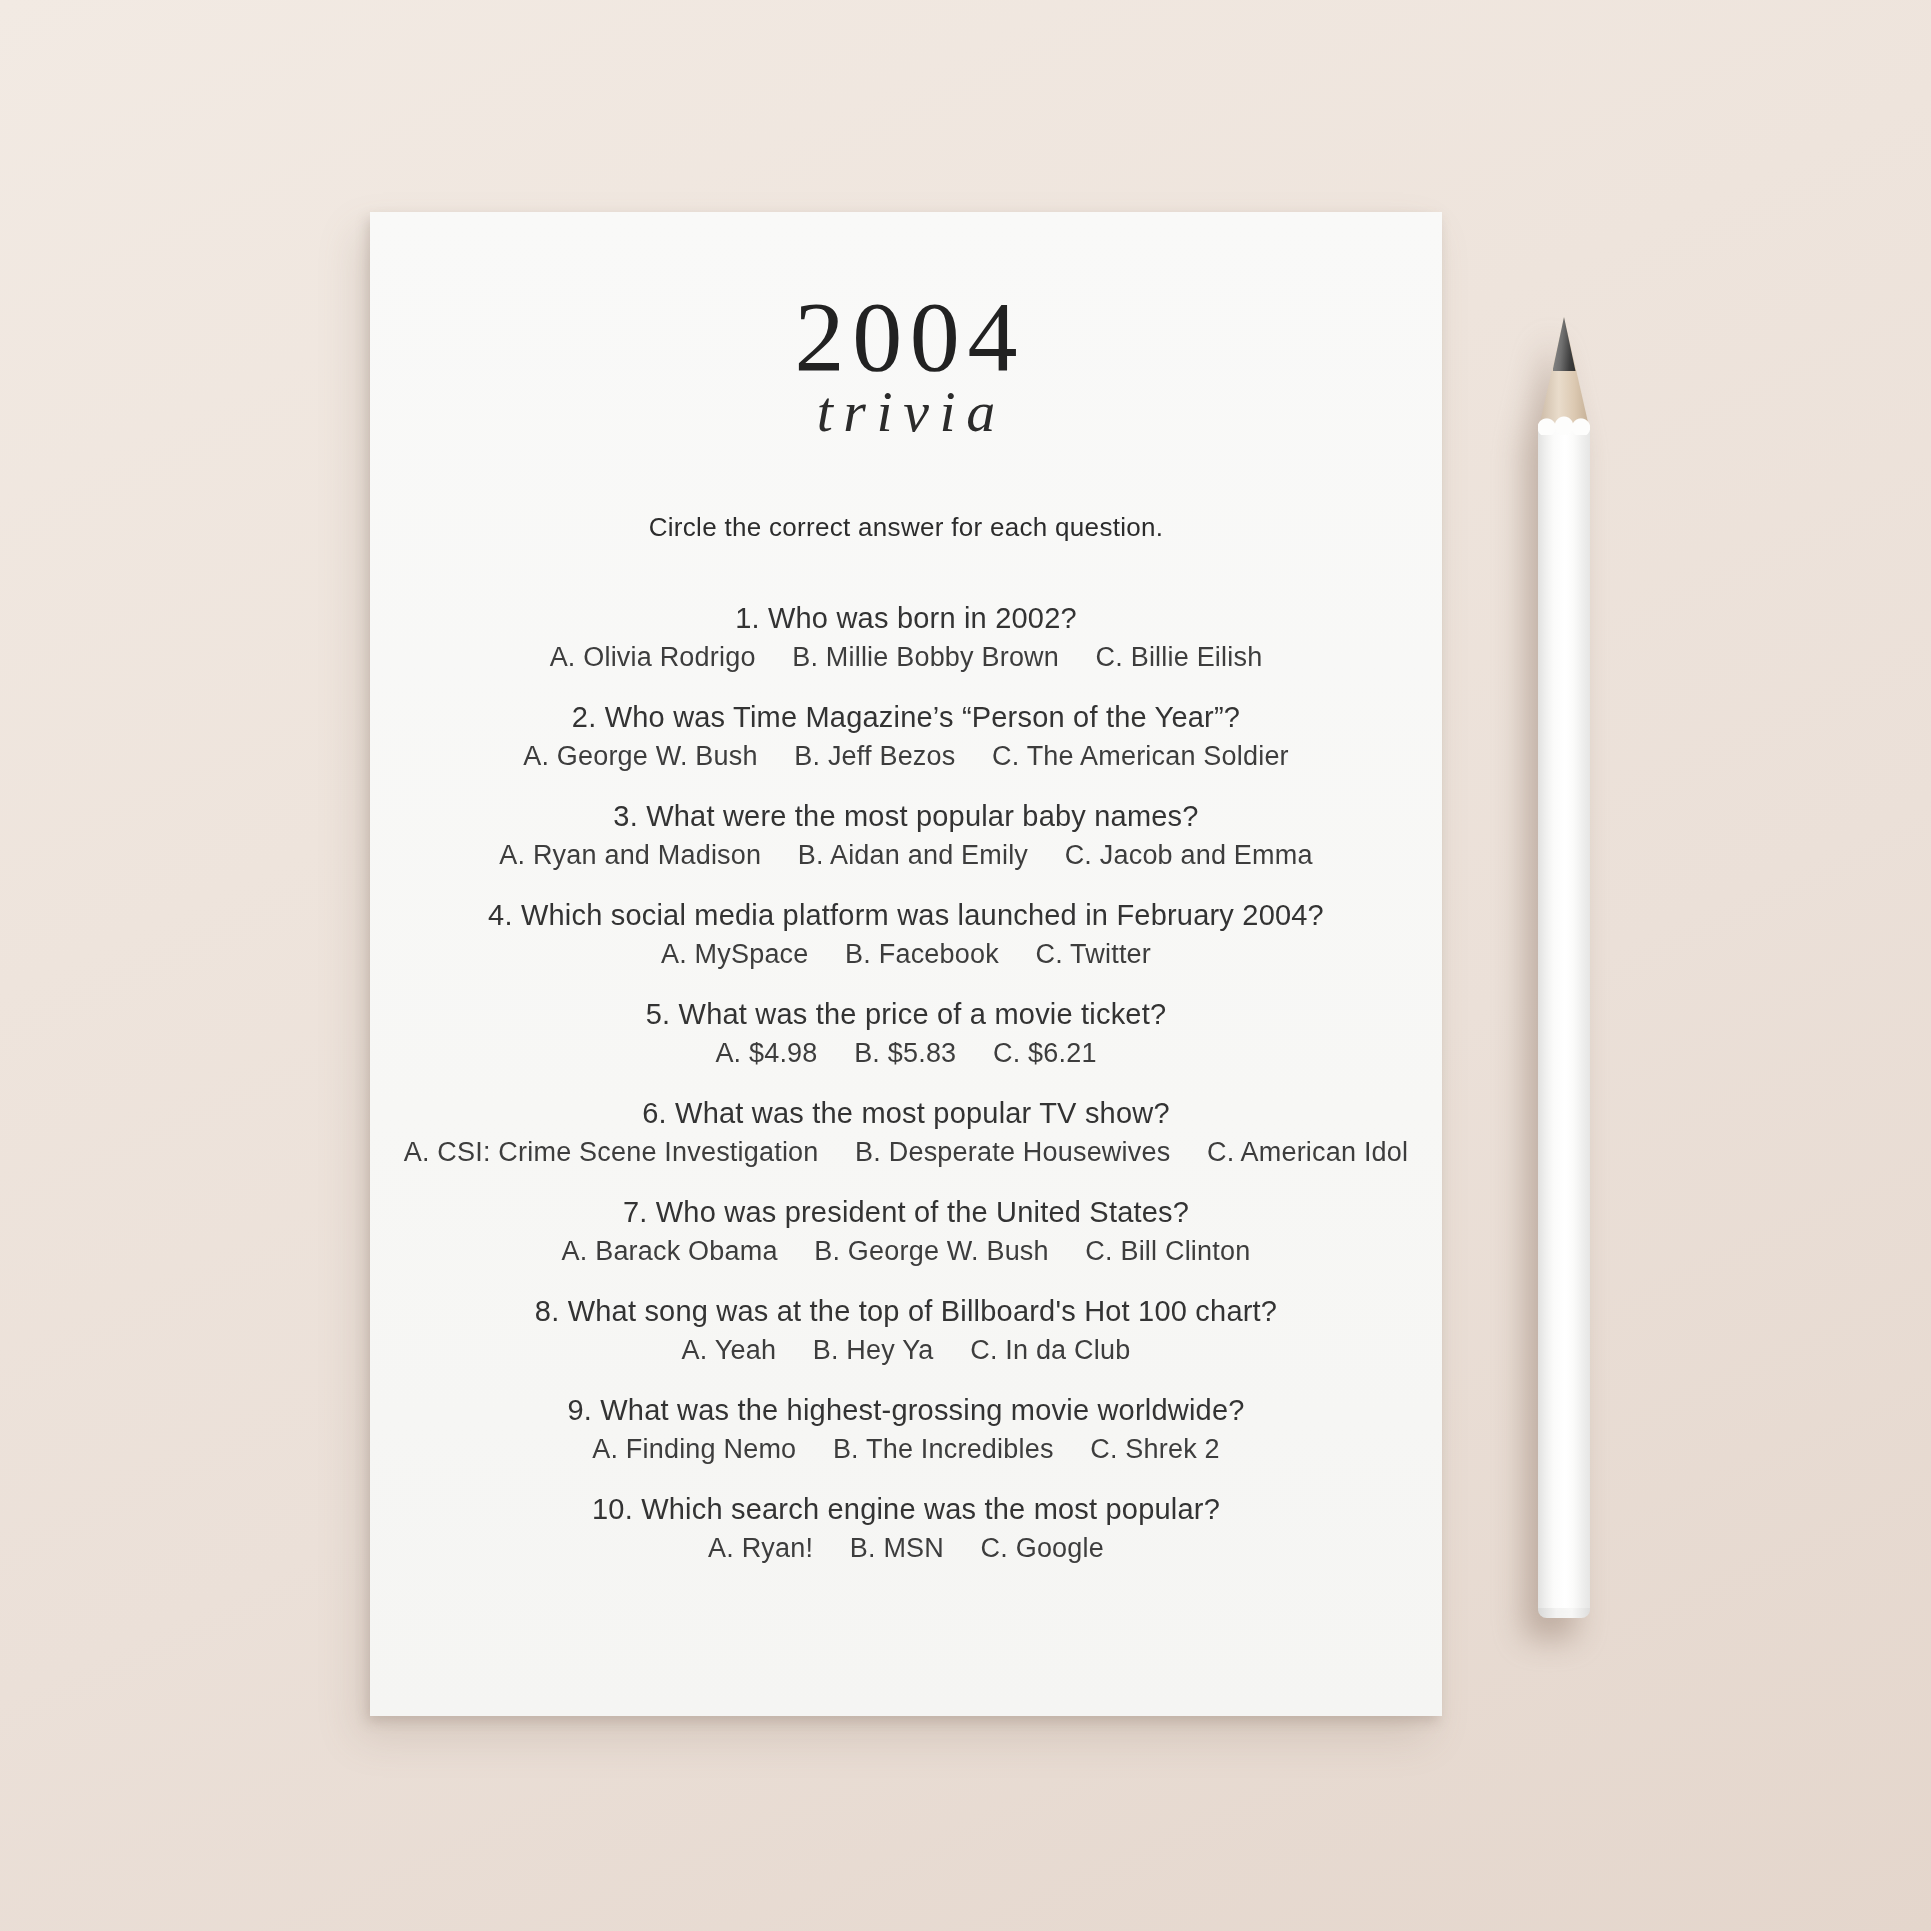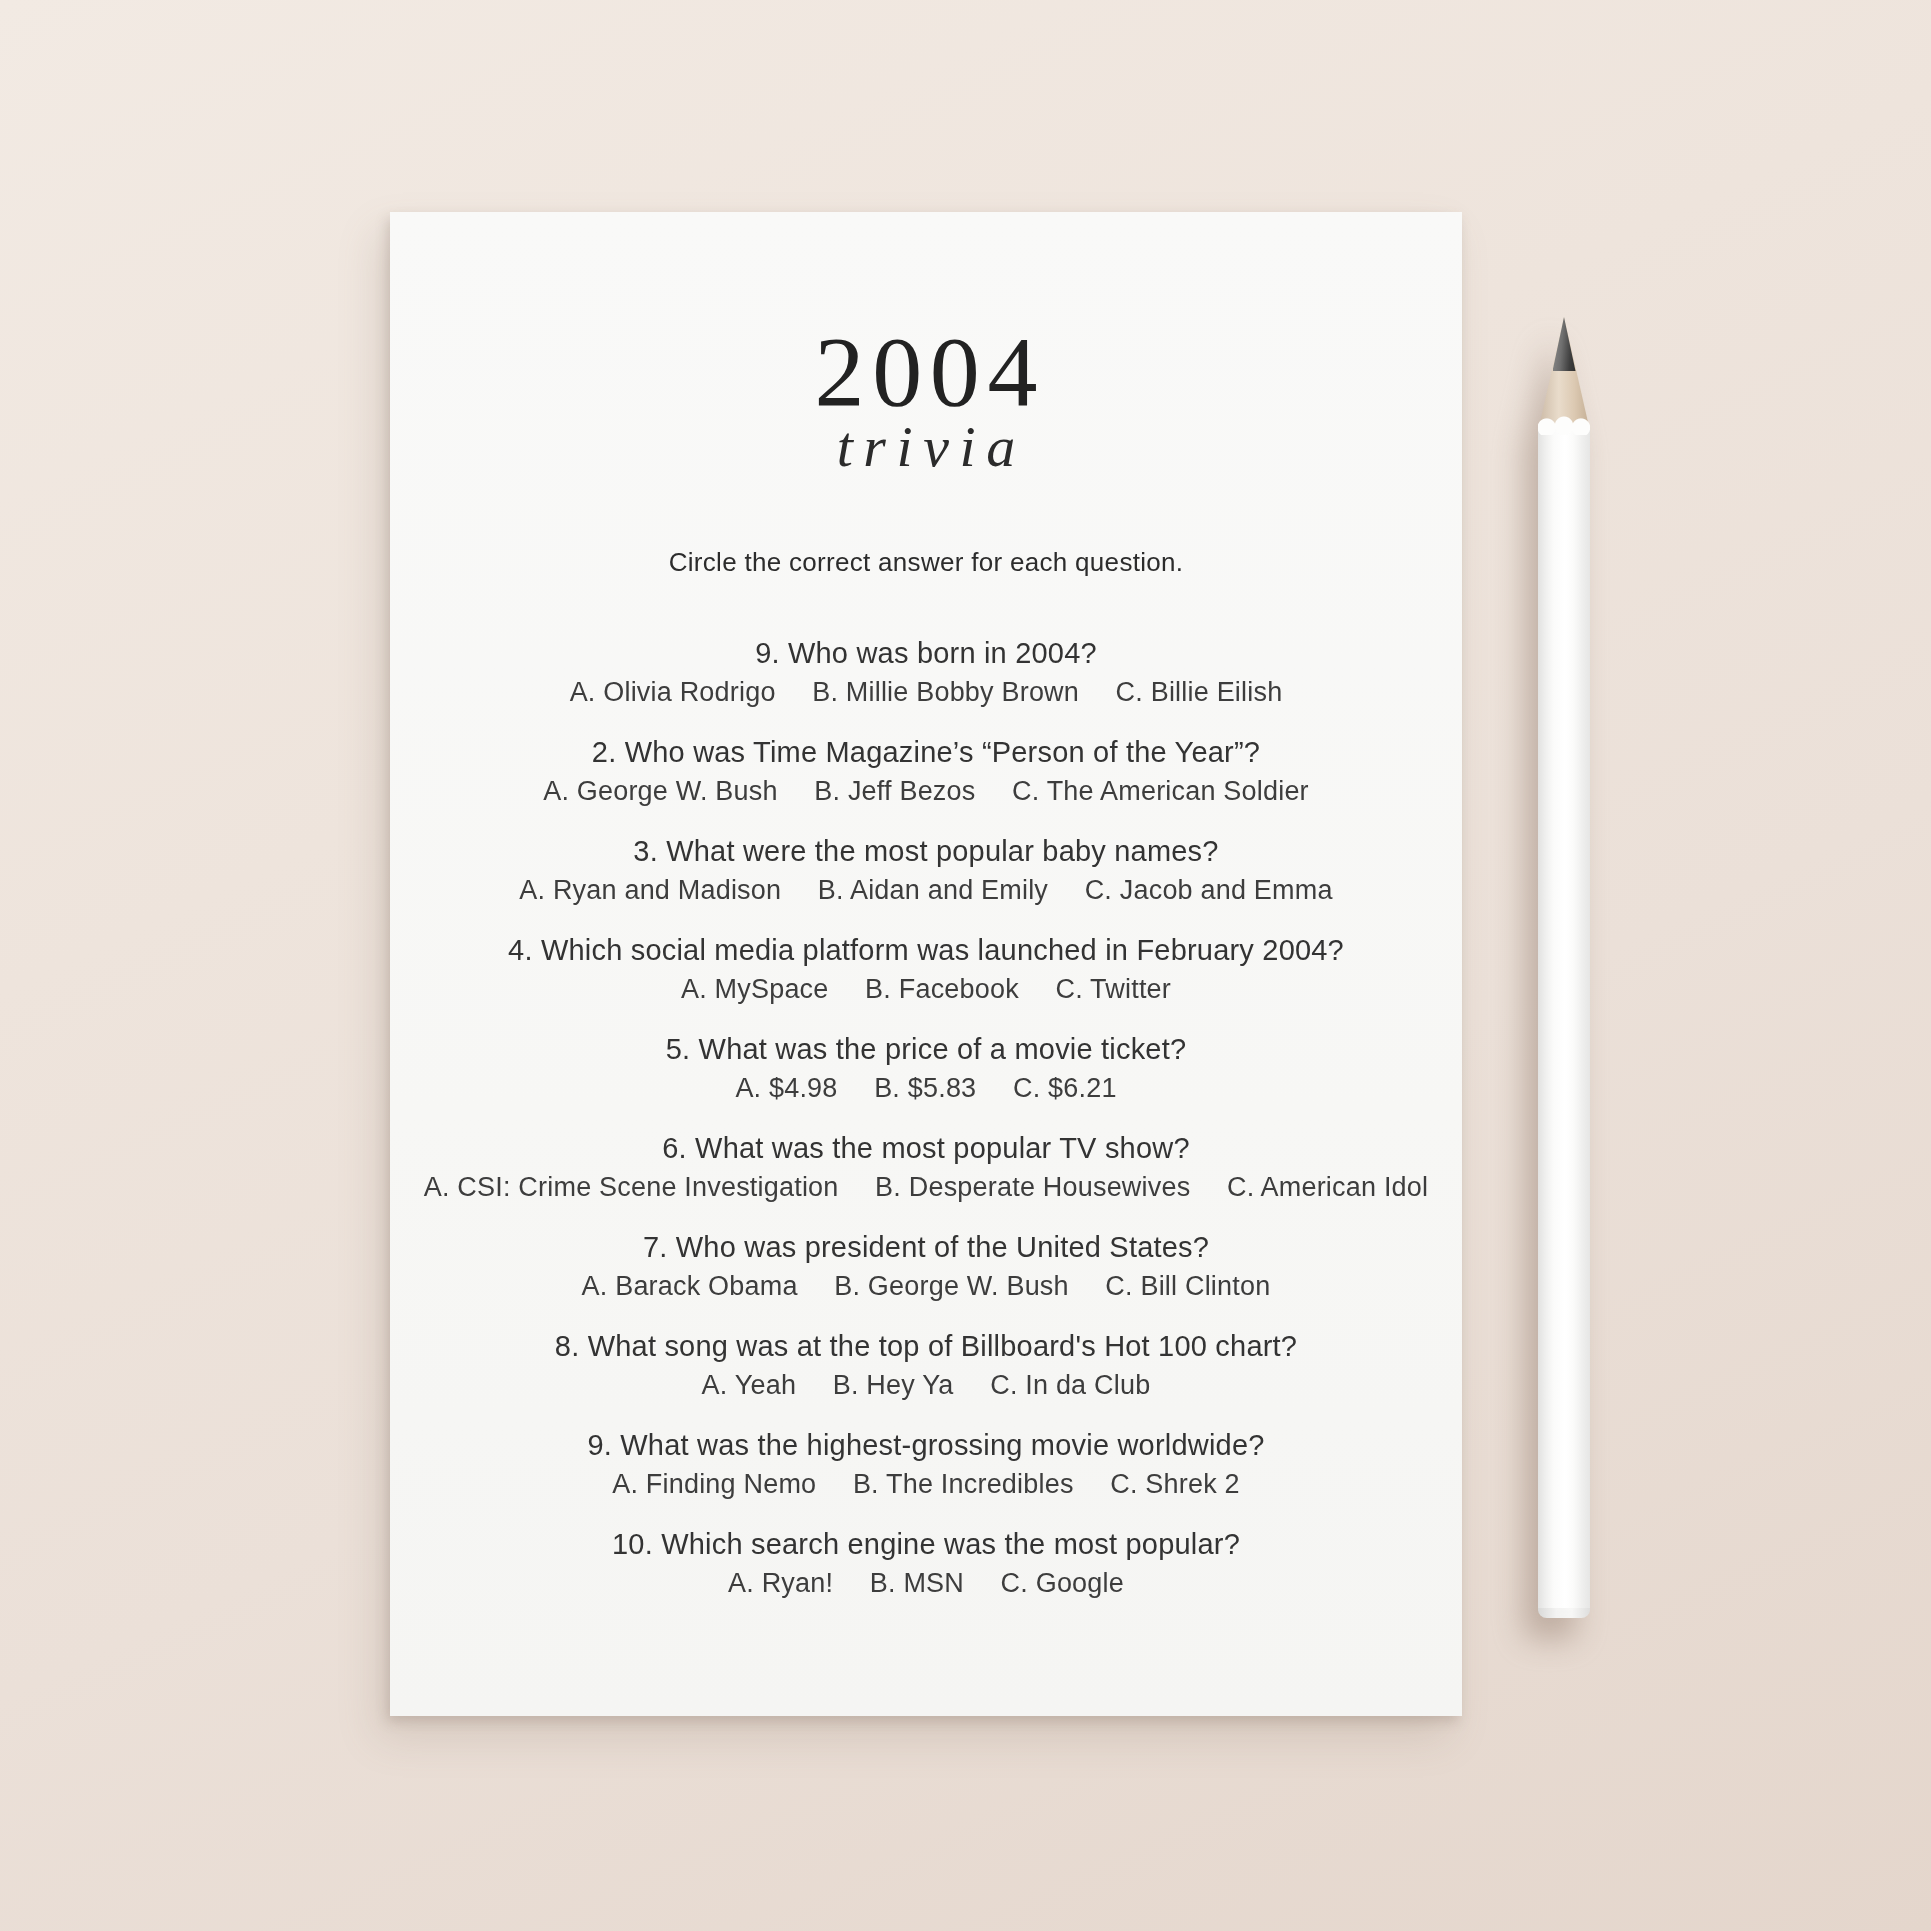--- a/index.html
+++ b/index.html
@@ -13,30 +13,30 @@
   .backdrop {
     position: absolute;
     inset: 0;
     width: 1931px;
     height: 1931px;
     background: linear-gradient(155deg, #f2eae3 0%, #eee4dc 35%, #ebe0d8 60%, #e4d6cc 100%);
   }
   
   .card {
     position: absolute;
-    left: 390px;
+    left: 370px;
     top: 212px;
     width: 1072px;
     height: 1504px;
     background: linear-gradient(180deg, #f9f9f8 0%, #f7f7f5 60%, #f5f5f3 100%);
     box-shadow: -2.9px 5.8px 11.6px rgba(125, 103, 90, 0.25),
                 -13.5px 21px 39px rgba(125, 103, 90, 0.18);
     text-align: center;
     box-sizing: border-box;
-    padding-top: 117px;
+    padding-top: 82px;
   }
   .title-year {
     margin: 0;
     font-family: "Liberation Serif", "DejaVu Serif", serif;
     font-weight: 500;
     font-size: 100px;
     line-height: 0.85;
     letter-spacing: 7.7px;
     padding-left: 7.7px; 
     color: #222222;
@@ -145,21 +145,21 @@
 <body>
 
 <div class="backdrop"></div>
 
 <div class="card">
   <h1 class="title-year">2004</h1>
   <div class="title-script">trivia</div>
   <div class="instruction">Circle the correct answer for each question.</div>
   <div class="questions">
   <div class="q-block">
-    <div class="q-text">9. Who was born in 2004?</div>
+    <div class="q-text">1. Who was born in 2002?</div>
     <div class="q-options"><span class="opt">A. Olivia Rodrigo</span><span class="opt">B. Millie Bobby Brown</span><span class="opt">C. Billie Eilish</span></div>
   </div>
 
   <div class="q-block">
     <div class="q-text">2. Who was Time Magazine’s “Person of the Year”?</div>
     <div class="q-options"><span class="opt">A. George W. Bush</span><span class="opt">B. Jeff Bezos</span><span class="opt">C. The American Soldier</span></div>
   </div>
 
   <div class="q-block">
     <div class="q-text">3. What were the most popular baby names?</div>

